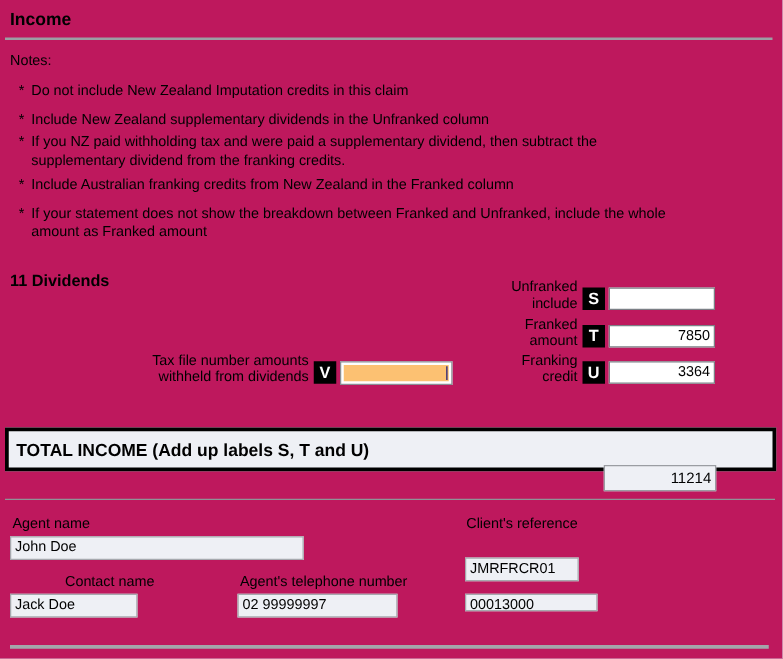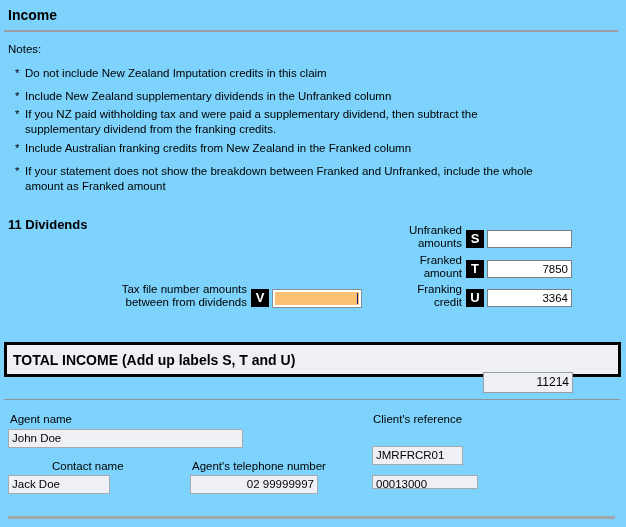--- a/index.html
+++ b/index.html
@@ -1,20 +1,20 @@
 <!DOCTYPE html>
 <html><head>
 <meta charset="utf-8">
 <style>
   * { margin: 0; padding: 0; box-sizing: border-box; }
   html,body { background:#d9dee8; }
   #screen {
     position: relative;
     width: 626px; height: 527px;
-    background: #7dd3fc;
+    background: #be185d;
     font-family: "Liberation Sans", sans-serif;
     color: #000;
     overflow: hidden;
   }
   .abs { position: absolute; }
   .page-title { font-size: 14px; font-weight: bold; }
   .divider { background: #9c9ea3; }
   .notes-heading { font-size: 11.5px; }
   .note { display: flex; font-size: 11.5px; line-height: 15px; }
   .note .star { width: 10px; text-align: left; }
@@ -76,29 +76,29 @@
     <span class="star">*</span>
     <div class="txt">Include Australian franking credits from New Zealand in the Franked column</div>
   </div>
   <div class="abs note" style="left:15px; top:164px;">
     <span class="star">*</span>
     <div class="txt" style="max-width:535px;">If your statement does not show the breakdown between Franked and Unfranked, include the whole amount as Franked amount</div>
   </div>
 
   <div class="abs section-heading" style="left:8px; top:217px;">11 Dividends</div>
 
-  <div class="abs row-label" style="left:392px; top:224px; width:70px;">Unfranked amounts</div>
+  <div class="abs row-label" style="left:392px; top:224px; width:70px;">Unfranked include</div>
   <div class="abs tag" style="left:466px; top:230px;">S</div>
   <div class="abs field" style="left:487px; top:230px; width:85px; height:18px;"></div>
 
   <div class="abs row-label" style="left:392px; top:254px; width:70px;">Franked amount</div>
   <div class="abs tag" style="left:466px; top:260px;">T</div>
   <div class="abs field" style="left:487px; top:260px; width:85px; height:18px;">7850</div>
 
-  <div class="abs row-label" style="left:112px; top:283px; width:135px;">Tax file number amounts between from dividends</div>
+  <div class="abs row-label" style="left:112px; top:283px; width:135px;">Tax file number amounts withheld from dividends</div>
   <div class="abs tag" style="left:251px; top:289px;">V</div>
   <div class="abs hl-field" style="left:272px; top:289px; width:90px; height:19px;">
     <div class="hl-fill">
         <span class="caret"></span>
       </div>
   </div>
 
   <div class="abs row-label" style="left:392px; top:283px; width:70px;">Franking credit</div>
   <div class="abs tag" style="left:466px; top:289px;">U</div>
   <div class="abs field" style="left:487px; top:289px; width:85px; height:18px;">3364</div>
@@ -113,19 +113,19 @@
   <div class="abs agent-label" style="left:10px; top:413px;">Agent name</div>
   <div class="abs agent-input" style="left:8px; top:429px; width:235px; height:19px;">John Doe</div>
 
   <div class="abs agent-label" style="left:373px; top:413px;">Client's reference</div>
   <div class="abs agent-input" style="left:372px; top:429px; width:91px; height:19px;margin-top:17px;">JMRFRCR01</div>
 
   <div class="abs agent-label" style="left:27px; top:460px;margin-left:25px;">Contact name</div>
   <div class="abs agent-label" style="left:192px; top:460px;">Agent's telephone number</div>
 
   <div class="abs agent-input" style="left:8px; top:475px; width:102px; height:19px;">Jack Doe</div>
-  <div class="abs agent-input" style="left:190px; top:475px; width:128px; height:19px;text-align:right;">02 99999997</div>
+  <div class="abs agent-input" style="left:190px; top:475px; width:128px; height:19px;">02 99999997</div>
 
   <div class="abs agent-input" style="left:372px; top:475px; width:106px; height:14px;">00013000</div>
 
   <div class="abs divider" style="left:8px; top:516px; width:607px; height:3px; background:#a3a6aa;"></div>
 
 </div>
 
 </body></html>

